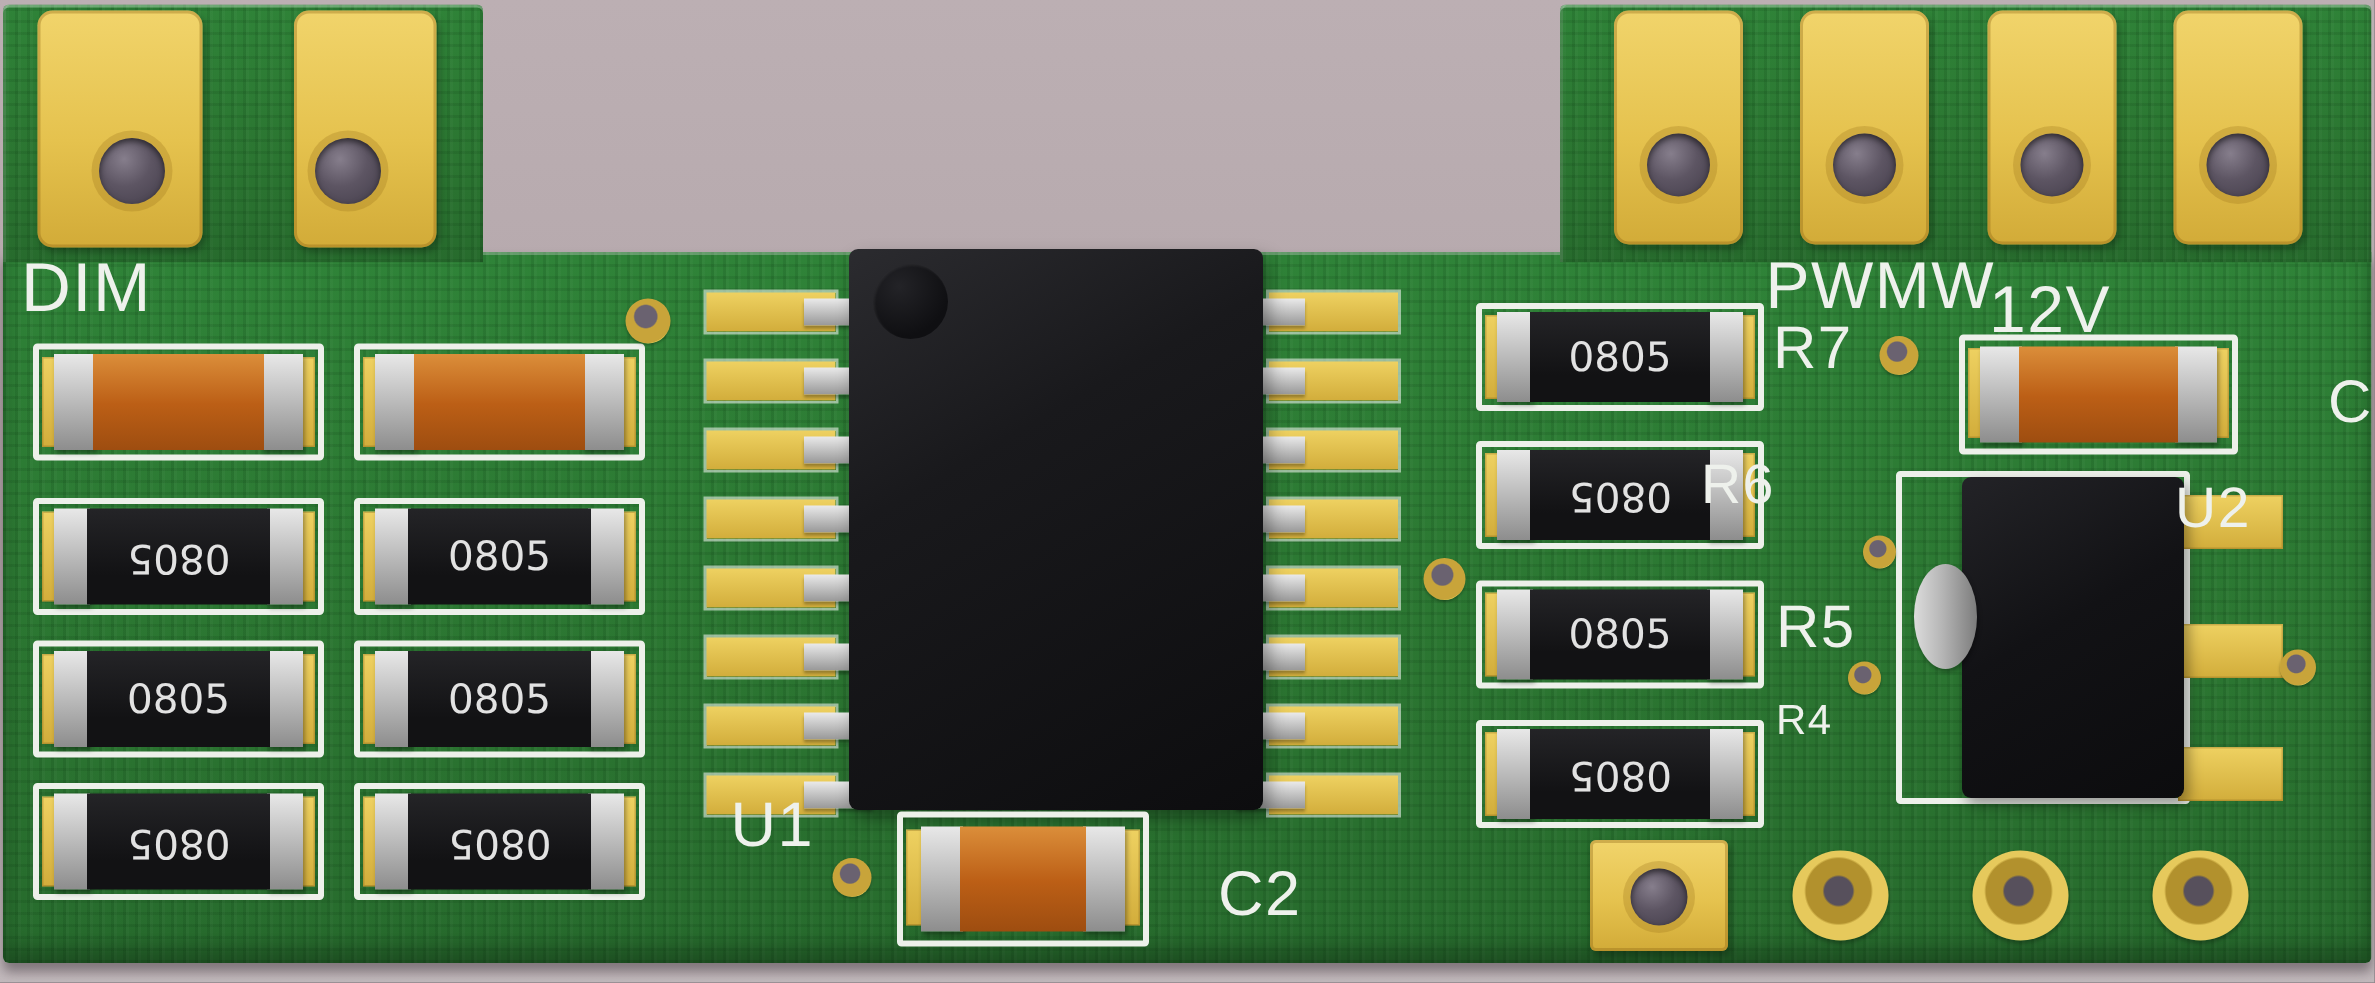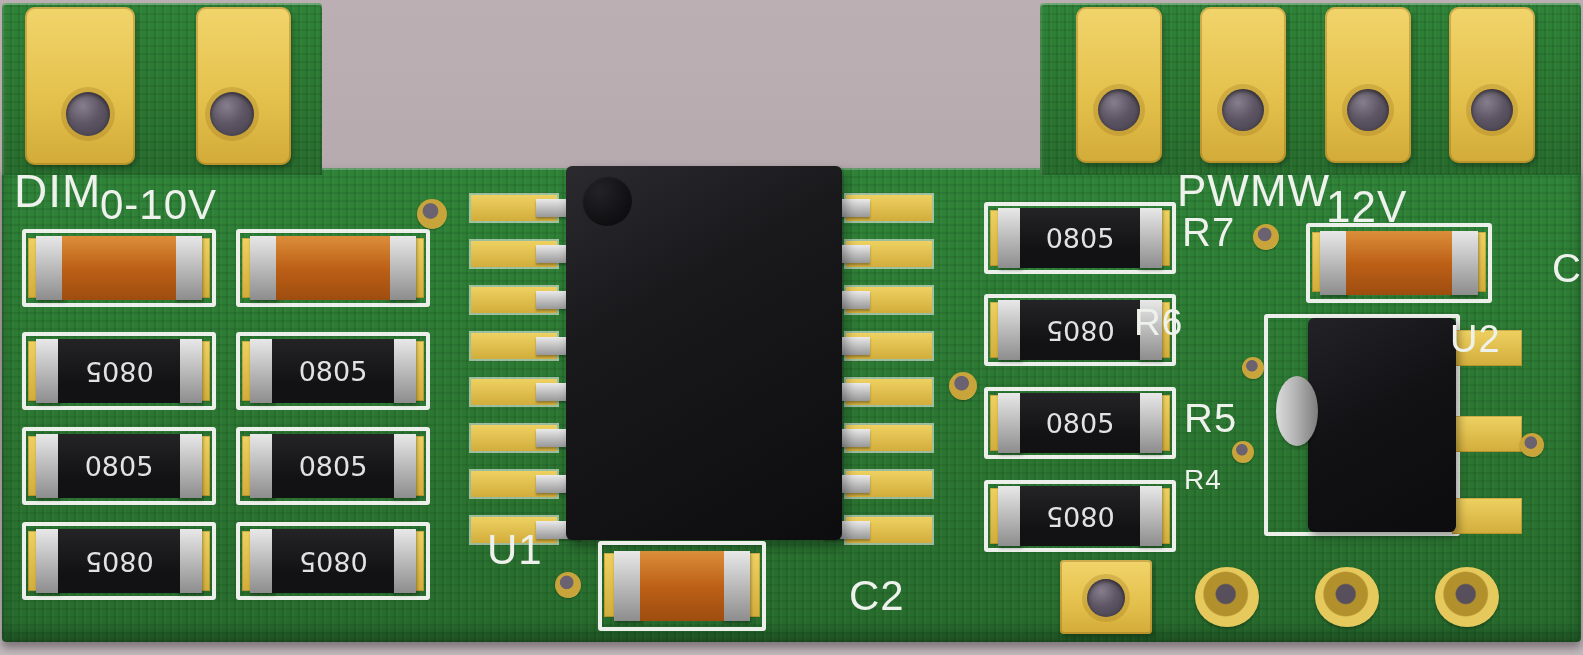--- a/index.html
+++ b/index.html
@@ -94,21 +94,20 @@
     <div class="hole" style="left:22px;top:82px;width:42px;height:42px"></div>
   </div>
   <div class="pad-th" style="left:1325px;top:7px;width:86px;height:156px">
     <div class="hole" style="left:22px;top:82px;width:42px;height:42px"></div>
   </div>
   <div class="pad-th" style="left:1449px;top:7px;width:86px;height:156px">
     <div class="hole" style="left:22px;top:82px;width:42px;height:42px"></div>
   </div>
 
   <div class="silk-text" style="left:14px;top:164px;font-size:46px">DIM</div>
-  <div class="silk-text" style="left:100px;top:181px;font-size:42px">0-10V</div>
   <div class="silk-text" style="left:1177px;top:166px;font-size:44px">PWMW</div>
   <div class="silk-text" style="left:1326px;top:182px;font-size:44px">12V</div>
 
   <div class="silk-box" style="left:22px;top:229px;width:194px;height:78px">
     <div class="pad-smd" style="left:2px;top:5px;width:42px;height:60px"></div>
     <div class="pad-smd" style="right:2px;top:5px;width:42px;height:60px"></div>
     <div class="chip cap" style="left:10px;top:3px;width:166px;height:64px">
       <div class="term l"></div>
       <div class="term r"></div>
       <div class="body"></div>
@@ -230,21 +229,21 @@
 
   <div class="silk-box" style="left:598px;top:541px;width:168px;height:90px">
     <div class="pad-smd" style="left:2px;top:8px;width:44px;height:64px"></div>
     <div class="pad-smd" style="right:2px;top:8px;width:44px;height:64px"></div>
     <div class="chip cap" style="left:12px;top:6px;width:136px;height:70px">
       <div class="term l"></div>
       <div class="term r"></div>
       <div class="body"></div>
     </div>
   </div>
-  <div class="silk-text" style="left:849px;top:572px;font-size:42px">C2</div>
+  <div class="silk-text" style="left:812px;top:572px;font-size:42px">C2</div>
 
   <div class="silk-box" style="left:984px;top:202px;width:192px;height:72px">
     <div class="pad-smd" style="left:2px;top:4px;width:42px;height:56px"></div>
     <div class="pad-smd" style="right:2px;top:4px;width:42px;height:56px"></div>
     <div class="chip res" style="left:10px;top:2px;width:164px;height:60px">
       <div class="term l"></div>
       <div class="term r"></div>
       <div class="body">
           <span>0805</span>
         </div>

